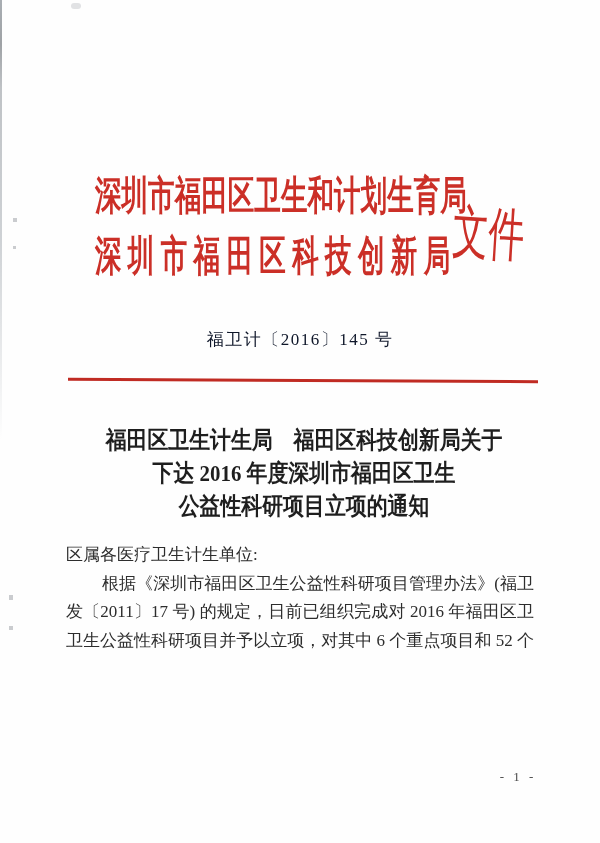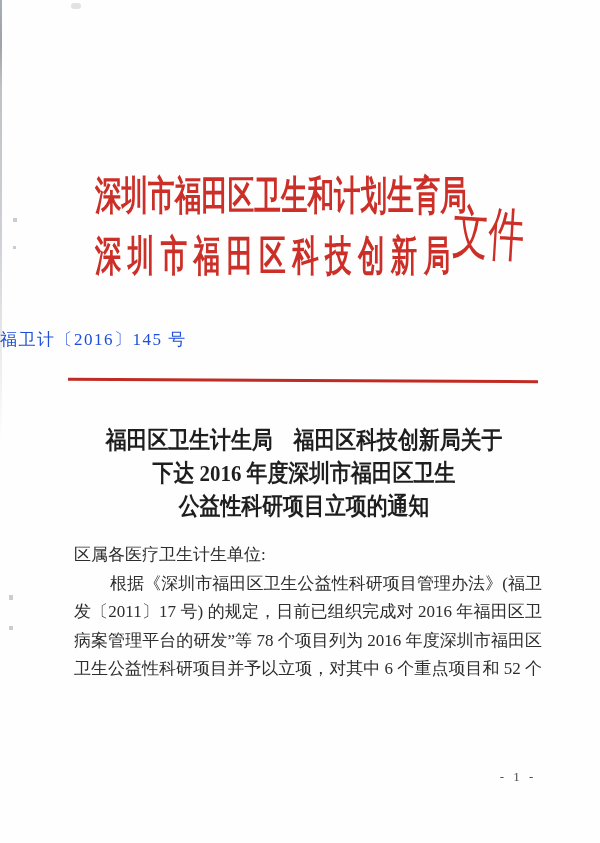--- a/index.html
+++ b/index.html
@@ -39,39 +39,39 @@
   .agency-2{left:95px;top:228px;font-size:42px;letter-spacing:10px;transform:scaleX(0.632);}
   .doc-type{
     position:absolute;left:455px;top:193px;font-size:58px;color:var(--red);
     white-space:nowrap;transform-origin:0 0;transform:rotate(3.5deg) scaleX(0.62);
     font-weight:normal;
   }
 
   
   .doc-number{
     position:absolute;left:0;top:329px;width:600px;height:22px;line-height:22px;
-    font-size:17px;letter-spacing:1.5px;color:#1d4ed8;
+    text-align:center;font-size:17px;letter-spacing:1.5px;color:#0f172a;
   }
 
   
   .red-rule{
     position:absolute;left:68px;top:379px;width:470px;height:3px;
     background:#c02b23;transform:rotate(0.3deg);
   }
 
   
   .title{position:absolute;left:4px;top:424px;width:600px;}
   .title-line{height:33px;line-height:33px;text-align:center;}
   .title-line > span{
     display:inline-block;transform:scaleX(0.87);transform-origin:center;
     white-space:nowrap;font-weight:bold;font-size:24px;color:#1e1e1e;
   }
 
   
-  .body{position:absolute;left:74px;top:541px;width:468px;color:var(--ink);}
+  .body{position:absolute;left:66px;top:541px;width:468px;color:var(--ink);}
   .body-line{
     height:28.5px;line-height:28.5px;font-size:17px;
     text-align:justify;text-align-last:justify;white-space:normal;
   }
   .body-line.plain{text-align:left;text-align-last:left;}
   .body-line.indent{padding-left:36px;}
 
   
   .page-number{
     position:absolute;left:478px;top:768px;width:80px;height:18px;line-height:18px;
@@ -107,19 +107,18 @@
     </div>
     <div class="title-line">
       <span>公益性科研项目立项的通知</span>
     </div>
   </div>
 
   <div class="body">
     <div class="body-line plain">区属各医疗卫生计生单位:</div>
     <div class="body-line indent">根据《深圳市福田区卫生公益性科研项目管理办法》(福卫</div>
     <div class="body-line">发〔2011〕17 号) 的规定，日前已组织完成对 2016 年福田区卫</div>
-    <div class="body-line">病案管理平台的研发”等 78 个项目列为 2016 年度深圳市福田区</div>
     <div class="body-line">卫生公益性科研项目并予以立项，对其中 6 个重点项目和 52 个</div>
   </div>
 
   <div class="page-number">- 1 -</div>
 
 </div>
 
 </body></html>

